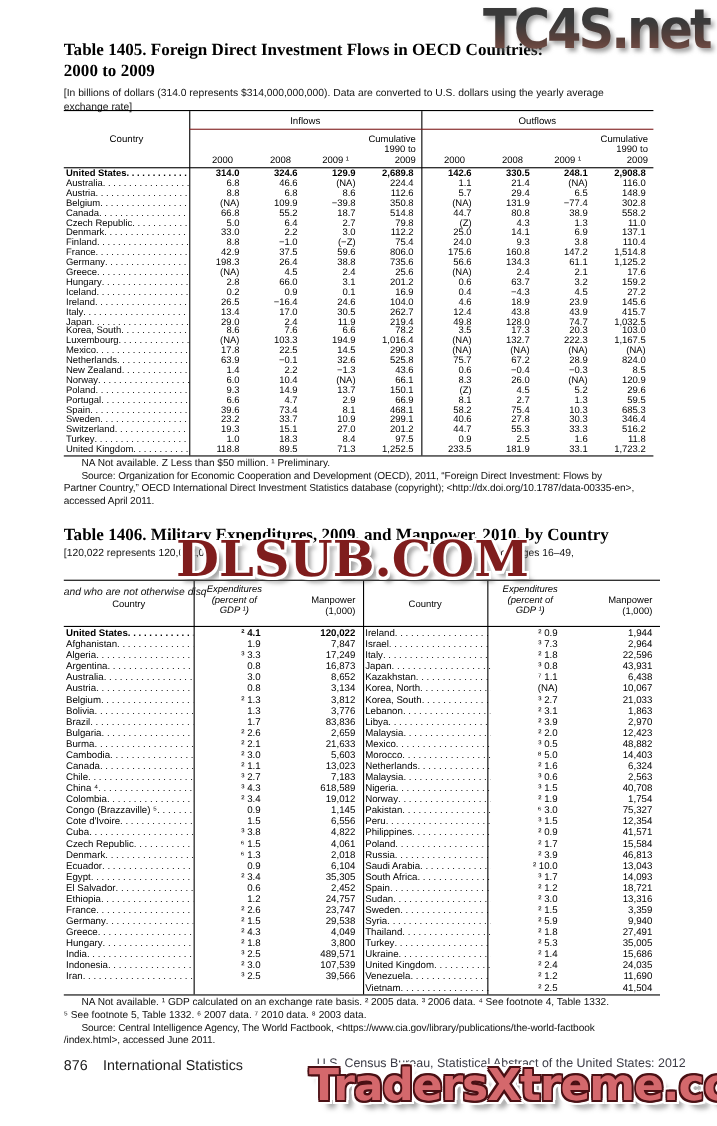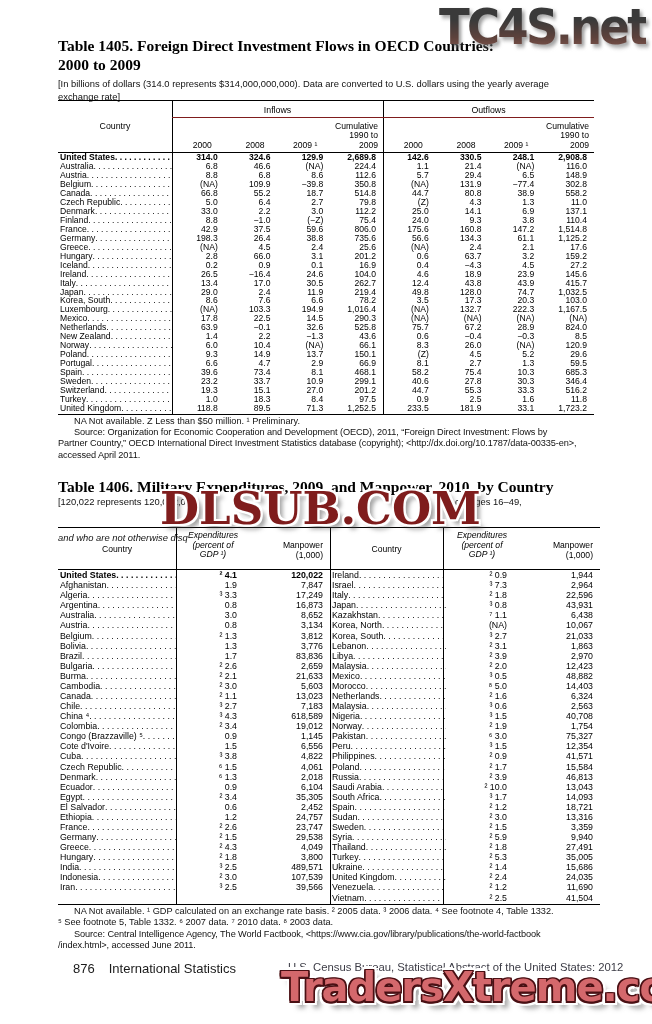--- a/index.html
+++ b/index.html
@@ -79,21 +79,21 @@
   #mil .half{box-sizing:border-box;}
   #mil .half.left{width:272px;}
   #mil .half.right{width:270px;}
   #mil .trow{height:10.08px;line-height:10px;}
   #mil .cell.country{flex:1;}
   #mil .num{text-align:right;white-space:nowrap;}
   #mil .num.exp{width:74px;padding-right:13px;}
   #mil .num.man{width:80px;padding-right:7px;}
 
   
-  #footer-left{position:absolute;left:73px;top:961px;font-size:13px;color:#1a1a1a;z-index:1;}
+  #footer-left{position:absolute;left:58px;top:961px;font-size:13px;color:#1a1a1a;z-index:1;}
   #footer-left .pg{margin-right:14px;}
   #census-line{position:absolute;left:288px;top:961px;font-size:11.3px;color:#3c3c46;z-index:1;white-space:nowrap;}
 
   
   .wm-tc4s{
     position:absolute;top:-2px;right:6px;z-index:6;
     font-family:"DejaVu Sans","Liberation Sans",sans-serif;font-weight:bold;
     font-size:50px;letter-spacing:-3px;
     transform:scaleX(.9);transform-origin:right top;
     background:linear-gradient(#3a3a3a 38%,#5d423c 68%,#8a5a50 95%);

